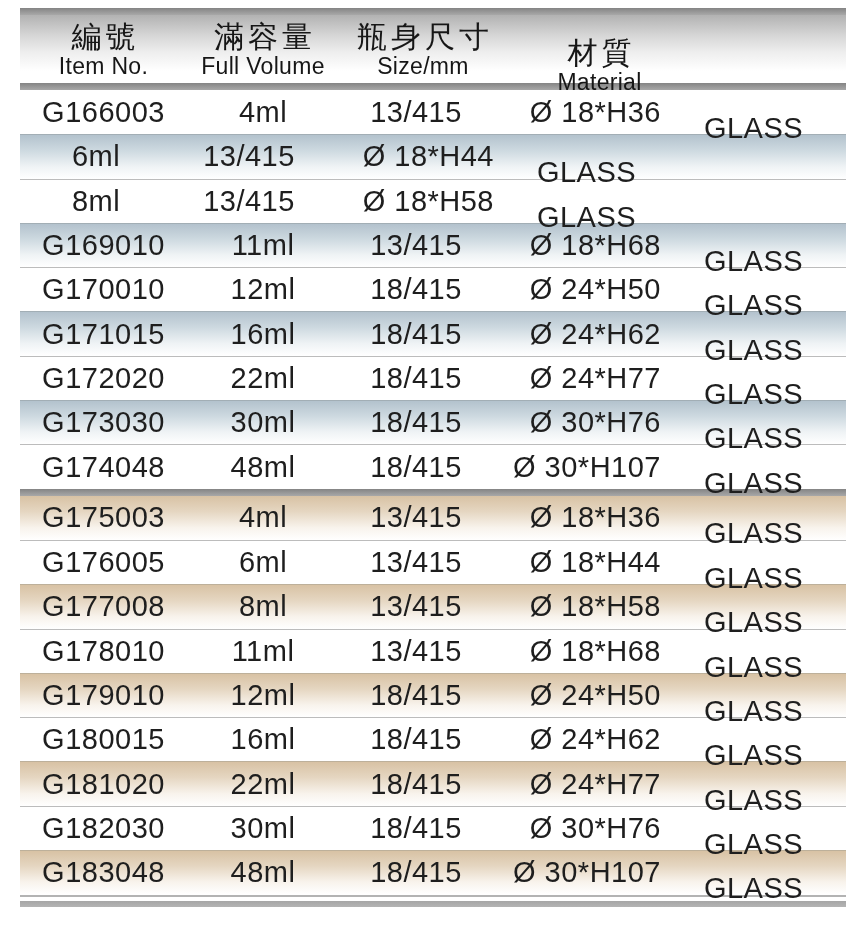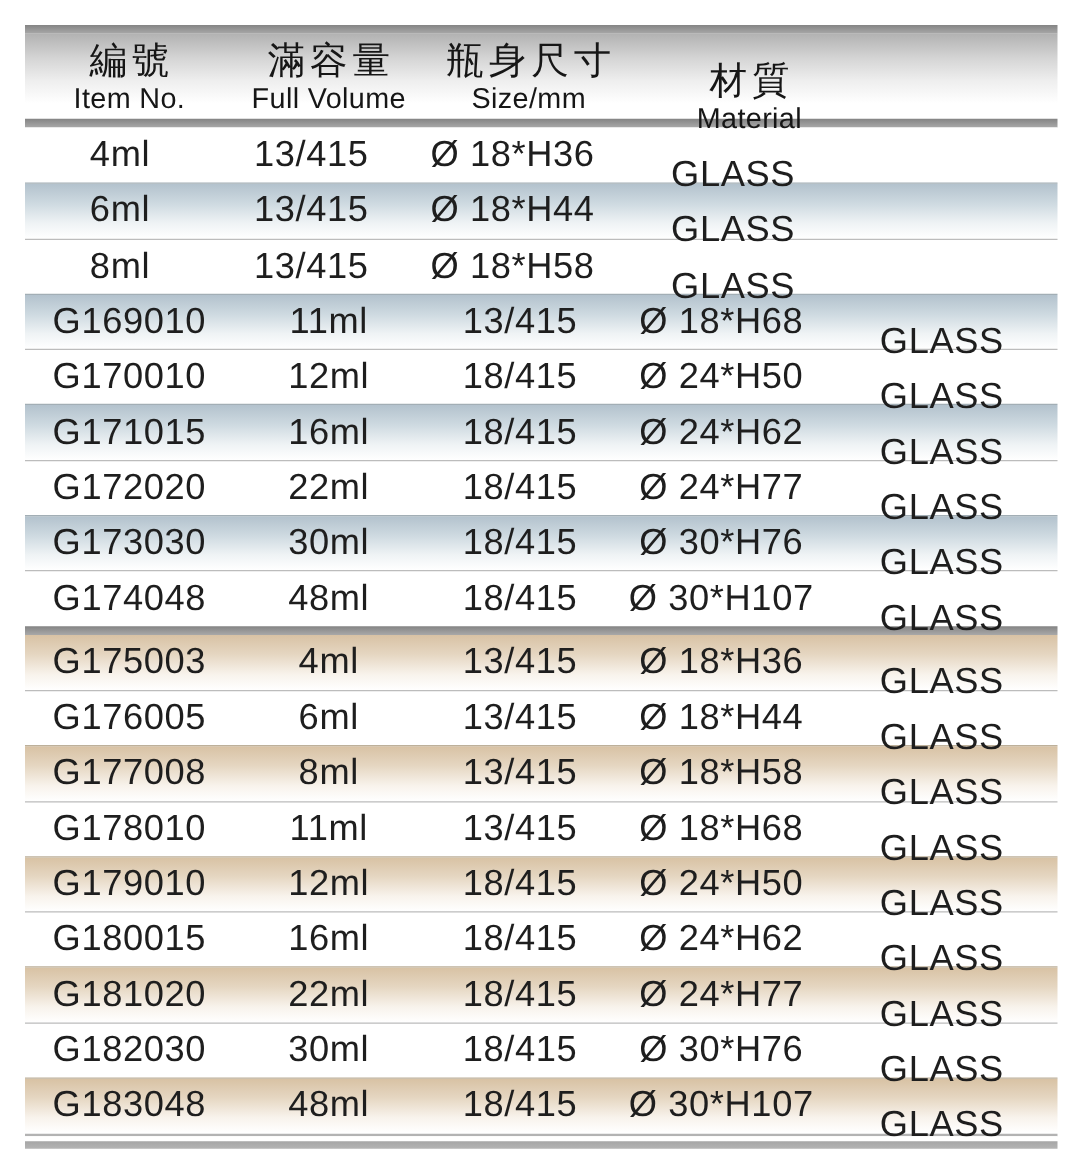--- a/index.html
+++ b/index.html
@@ -11,21 +11,21 @@
   .sheet {
     position: relative;
     width: 866px;
     height: 934px;
     background: #ffffff;
     overflow: hidden;
   }
   .tbl {
     position: absolute;
     left: 20px;
-    top: 20px;
+    top: 8px;
     width: 826px;
   }
   
   .bar {
     height: 7px;
     background: linear-gradient(180deg, #848484 0%, #9a9a9a 60%, #a8a8a8 100%);
   }
   
   .thead {
     display: flex;
@@ -73,21 +73,21 @@
     text-align: center;
     font-size: 29px;
     color: #1e1e1e;
     letter-spacing: 0.5px;
     white-space: nowrap;
   }
   
   .c0 { width: 167px; }
   .c1 { width: 152px; }
   .c2 { width: 154px; }
-  .c3 { width: 168px; }
+  .c3 { width: 168px; text-align: right; }
   .c4 { width: 185px; margin-top: 32px; }
   
   .bottom-thin {
     height: 2px;
     background: #b3b3b3;
     margin-top: 1px;
   }
   .bottom-gap { height: 4px; background: #ffffff; }
   .bottom-bar {
     height: 6px;
@@ -115,20 +115,21 @@
         </div>
         <div class="hcell c4">
           <div class="zh">材質</div>
           <div class="en">Material</div>
         </div>
       </div>
     <div class="bar"></div>
     <div id="sections">
         <div class="section">
           <div class="row">
+            <div class="cell c0">G166003</div>
             <div class="cell c1">4ml</div>
             <div class="cell c2">13/415</div>
             <div class="cell c3">Ø 18*H36</div>
             <div class="cell c4">GLASS</div>
           </div>
           <div class="row stripe-blue">
             <div class="cell c1">6ml</div>
             <div class="cell c2">13/415</div>
             <div class="cell c3">Ø 18*H44</div>
             <div class="cell c4">GLASS</div>

